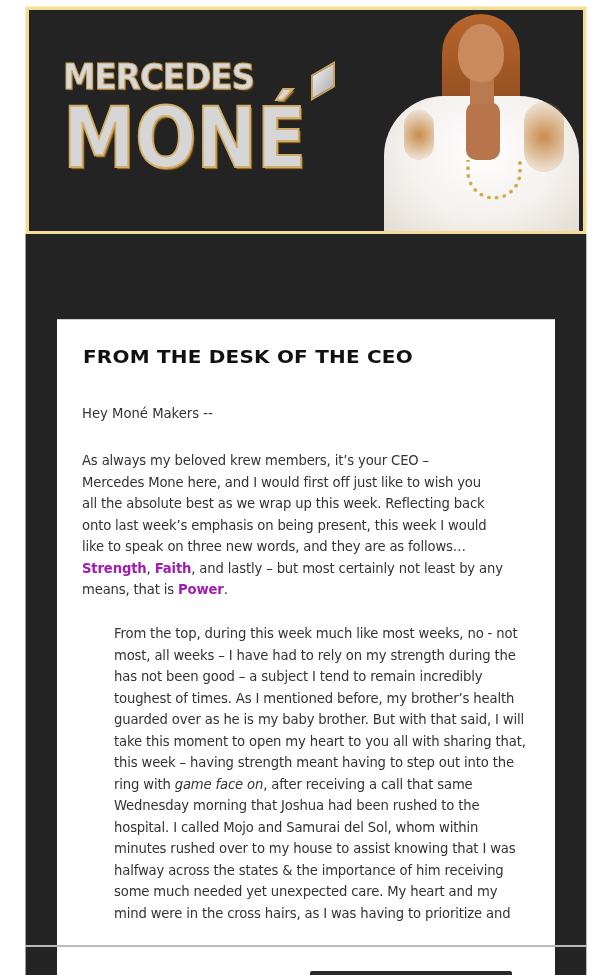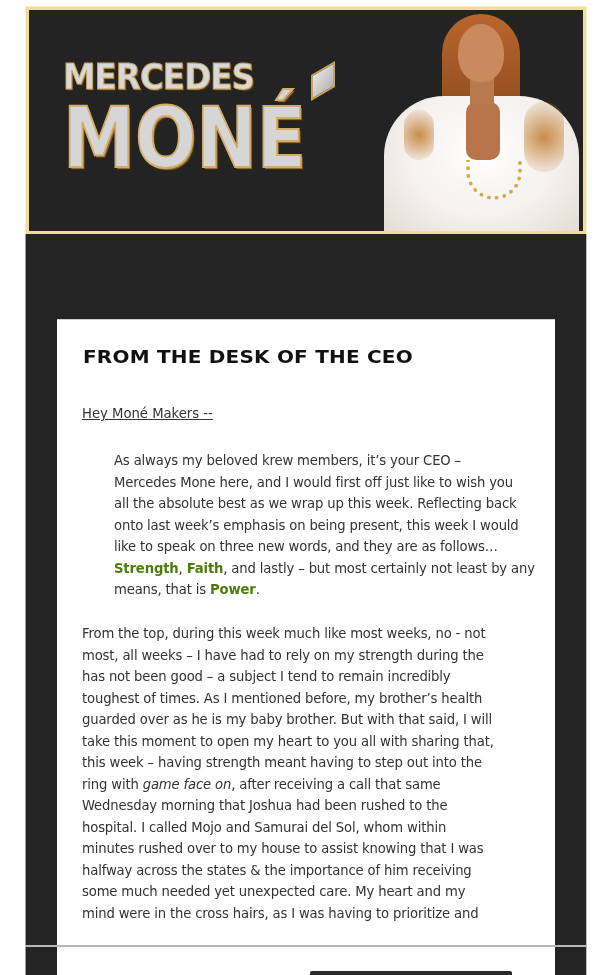--- a/index.html
+++ b/index.html
@@ -82,32 +82,32 @@
     border-top: 1px solid #d0d0d0;
   }
   .heading {
     position: absolute; left: 26px; top: 26px;
     font-family: "DejaVu Sans", sans-serif; font-weight: bold;
     font-size: 18.5px; letter-spacing: 0.2px; color: #111111;
     transform: scaleX(1.08); transform-origin: left top;
   }
   .greeting {
     position: absolute; left: 25px; top: 84px;
-    font-size: 13.2px; color: #333333; line-height: 20px; text-decoration: underline;
+    font-size: 13.2px; color: #333333; line-height: 20px;
   }
   .para {
     position: absolute; left: 25px;
     font-size: 13.2px; color: #333333; line-height: 21.5px;
     letter-spacing: -0.15px; white-space: nowrap;
   }
   .para .line { display: block; height: 21.5px; }
-  .para b { color: #4d7c0f; font-weight: bold; }
+  .para b { color: #a21caf; font-weight: bold; }
   .para i { font-style: italic; }
-  .p1 { top: 130px; margin-left: 32px; }
-  .p2 { top: 303px; }
+  .p1 { top: 130px; }
+  .p2 { top: 303px; margin-left: 32px; }
 
   .divider {
     position: absolute; left: 25px; top: 945px; width: 562px; height: 2px;
     background: #b9b9b9;
   }
   .cta-bar {
     position: absolute; left: 310px; top: 971px; width: 202px; height: 6px;
     background: #2a2a2a; border-radius: 2px 2px 0 0;
   }
 </style>

